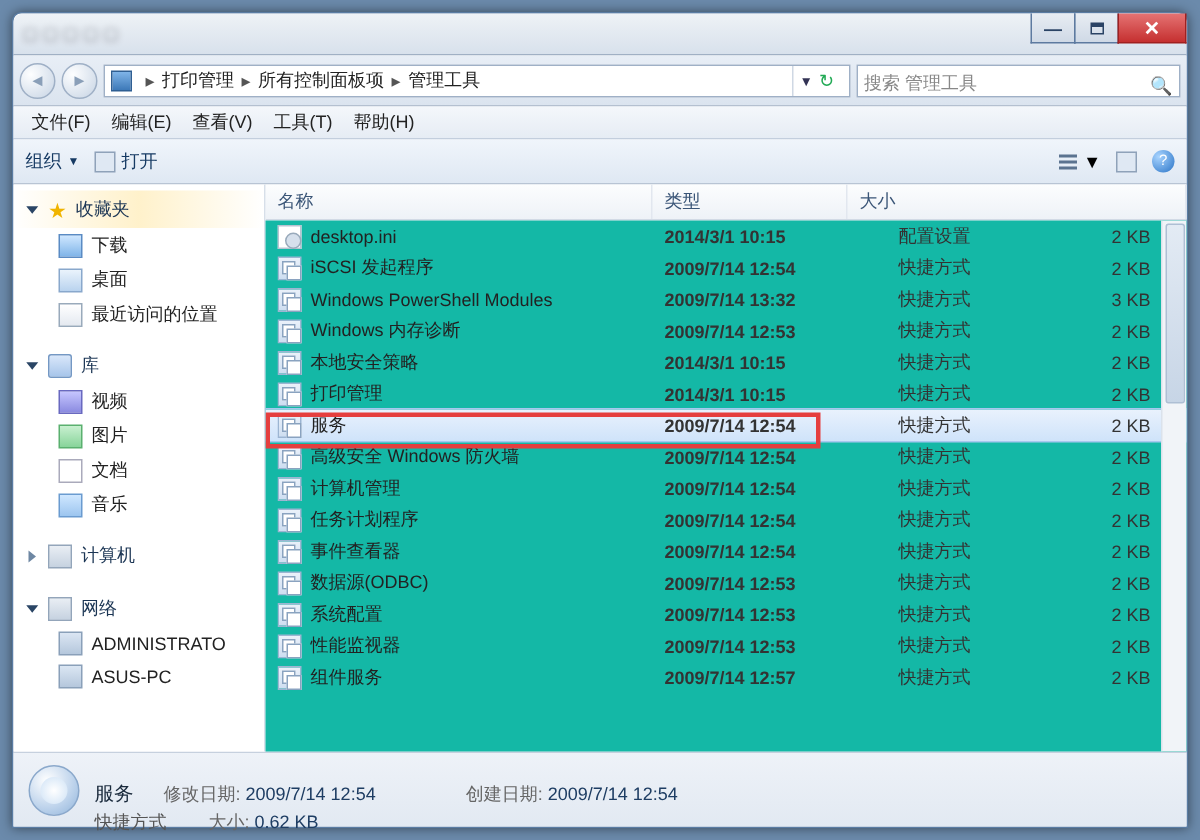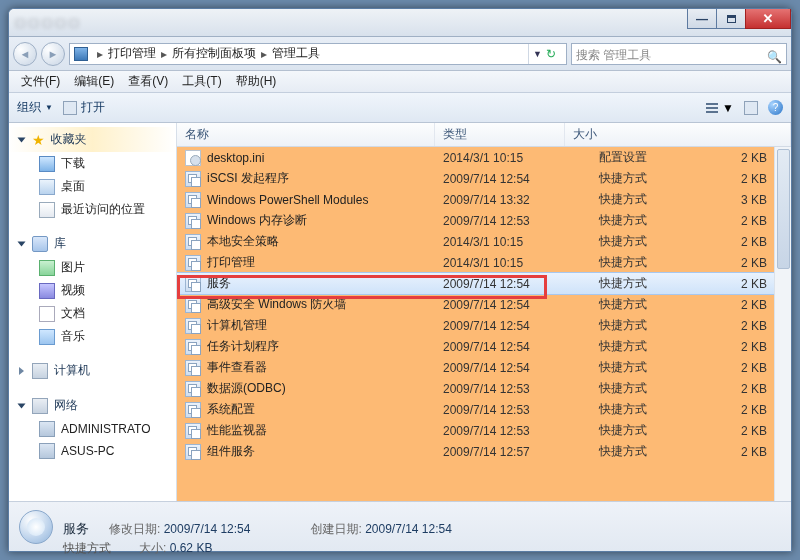--- a/index.html
+++ b/index.html
@@ -68,24 +68,24 @@
 .ico-mon{background:linear-gradient(#dbe6f3,#b5c7dc);border:1px solid #8aa0b9;}
 
 .content{flex:1;display:flex;flex-direction:column;min-width:0;}
 .colhdr{height:24px;background:linear-gradient(#fcfdfe,#eef2f7);border-bottom:1px solid #d2dae5;display:flex;align-items:center;color:#3a5577;}
 .colhdr .col{padding:0 8px;border-right:1px solid #e2e7ef;height:100%;display:flex;align-items:center;}
 .c-name{width:258px;}
 .c-date{width:130px;}
 .c-type{width:130px;}
 .c-size{flex:1;justify-content:flex-start;}
 
-.rows{flex:1;overflow:hidden;position:relative;background:#fdba74;}
+.rows{flex:1;overflow:hidden;position:relative;background:#14b8a6;}
 .row{display:flex;align-items:center;height:21px;padding:0 0 0 8px;color:#222;}
 .row .r-name{width:250px;display:flex;align-items:center;gap:6px;overflow:hidden;}
-.row .r-date{width:130px;padding-left:8px;color:#333;}
+.row .r-date{width:130px;padding-left:8px;color:#333;font-weight:bold;}
 .row .r-type{width:130px;padding-left:8px;color:#333;margin-left:26px;}
 .row .r-size{flex:1;text-align:right;padding-right:24px;color:#333;}
 .row.selected{background:linear-gradient(#e9f2fd,#cfe3fa);outline:1px solid #a7c7ef;}
 .row .fico{width:16px;height:16px;flex-shrink:0;}
 .fico-ini{background:#fff;border:1px solid #b8c3d1;position:relative;}
 .fico-ini::after{content:"";position:absolute;right:-1px;bottom:-1px;width:9px;height:9px;background:#d6e0ec;border-radius:50%;border:1px solid #9ab;}
 .fico-lnk{background:linear-gradient(#eaf1fa,#cedef1);border:1px solid #9cb5d2;position:relative;}
 .fico-lnk::before{content:"";position:absolute;left:2px;top:2px;width:7px;height:7px;background:#fff;border:1px solid #8aa3c0;}
 .fico-lnk::after{content:"";position:absolute;right:-1px;bottom:-1px;width:8px;height:8px;background:#fff;border:1px solid #8aa3c0;}
 .redbox{position:absolute;left:0px;top:128px;width:370px;height:24px;border:3px solid #e53e3e;pointer-events:none;}
@@ -203,26 +203,26 @@
         </div>
       <div class="side-sep"></div>
 
       <div class="side-group-hdr">
         <span class="tri open"></span>
         <span class="ico ico-lib"></span>
         <span>库</span>
       </div>
       <div id="lib-items">
           <div class="side-item">
+            <span class="ico ico-vid"></span>
+            <span>视频</span>
+          </div>
+          <div class="side-item">
             <span class="ico ico-pic"></span>
             <span>图片</span>
-          </div>
-          <div class="side-item">
-            <span class="ico ico-vid"></span>
-            <span>视频</span>
           </div>
           <div class="side-item">
             <span class="ico ico-doc"></span>
             <span>文档</span>
           </div>
           <div class="side-item">
             <span class="ico ico-mus"></span>
             <span>音乐</span>
           </div>
         </div>

